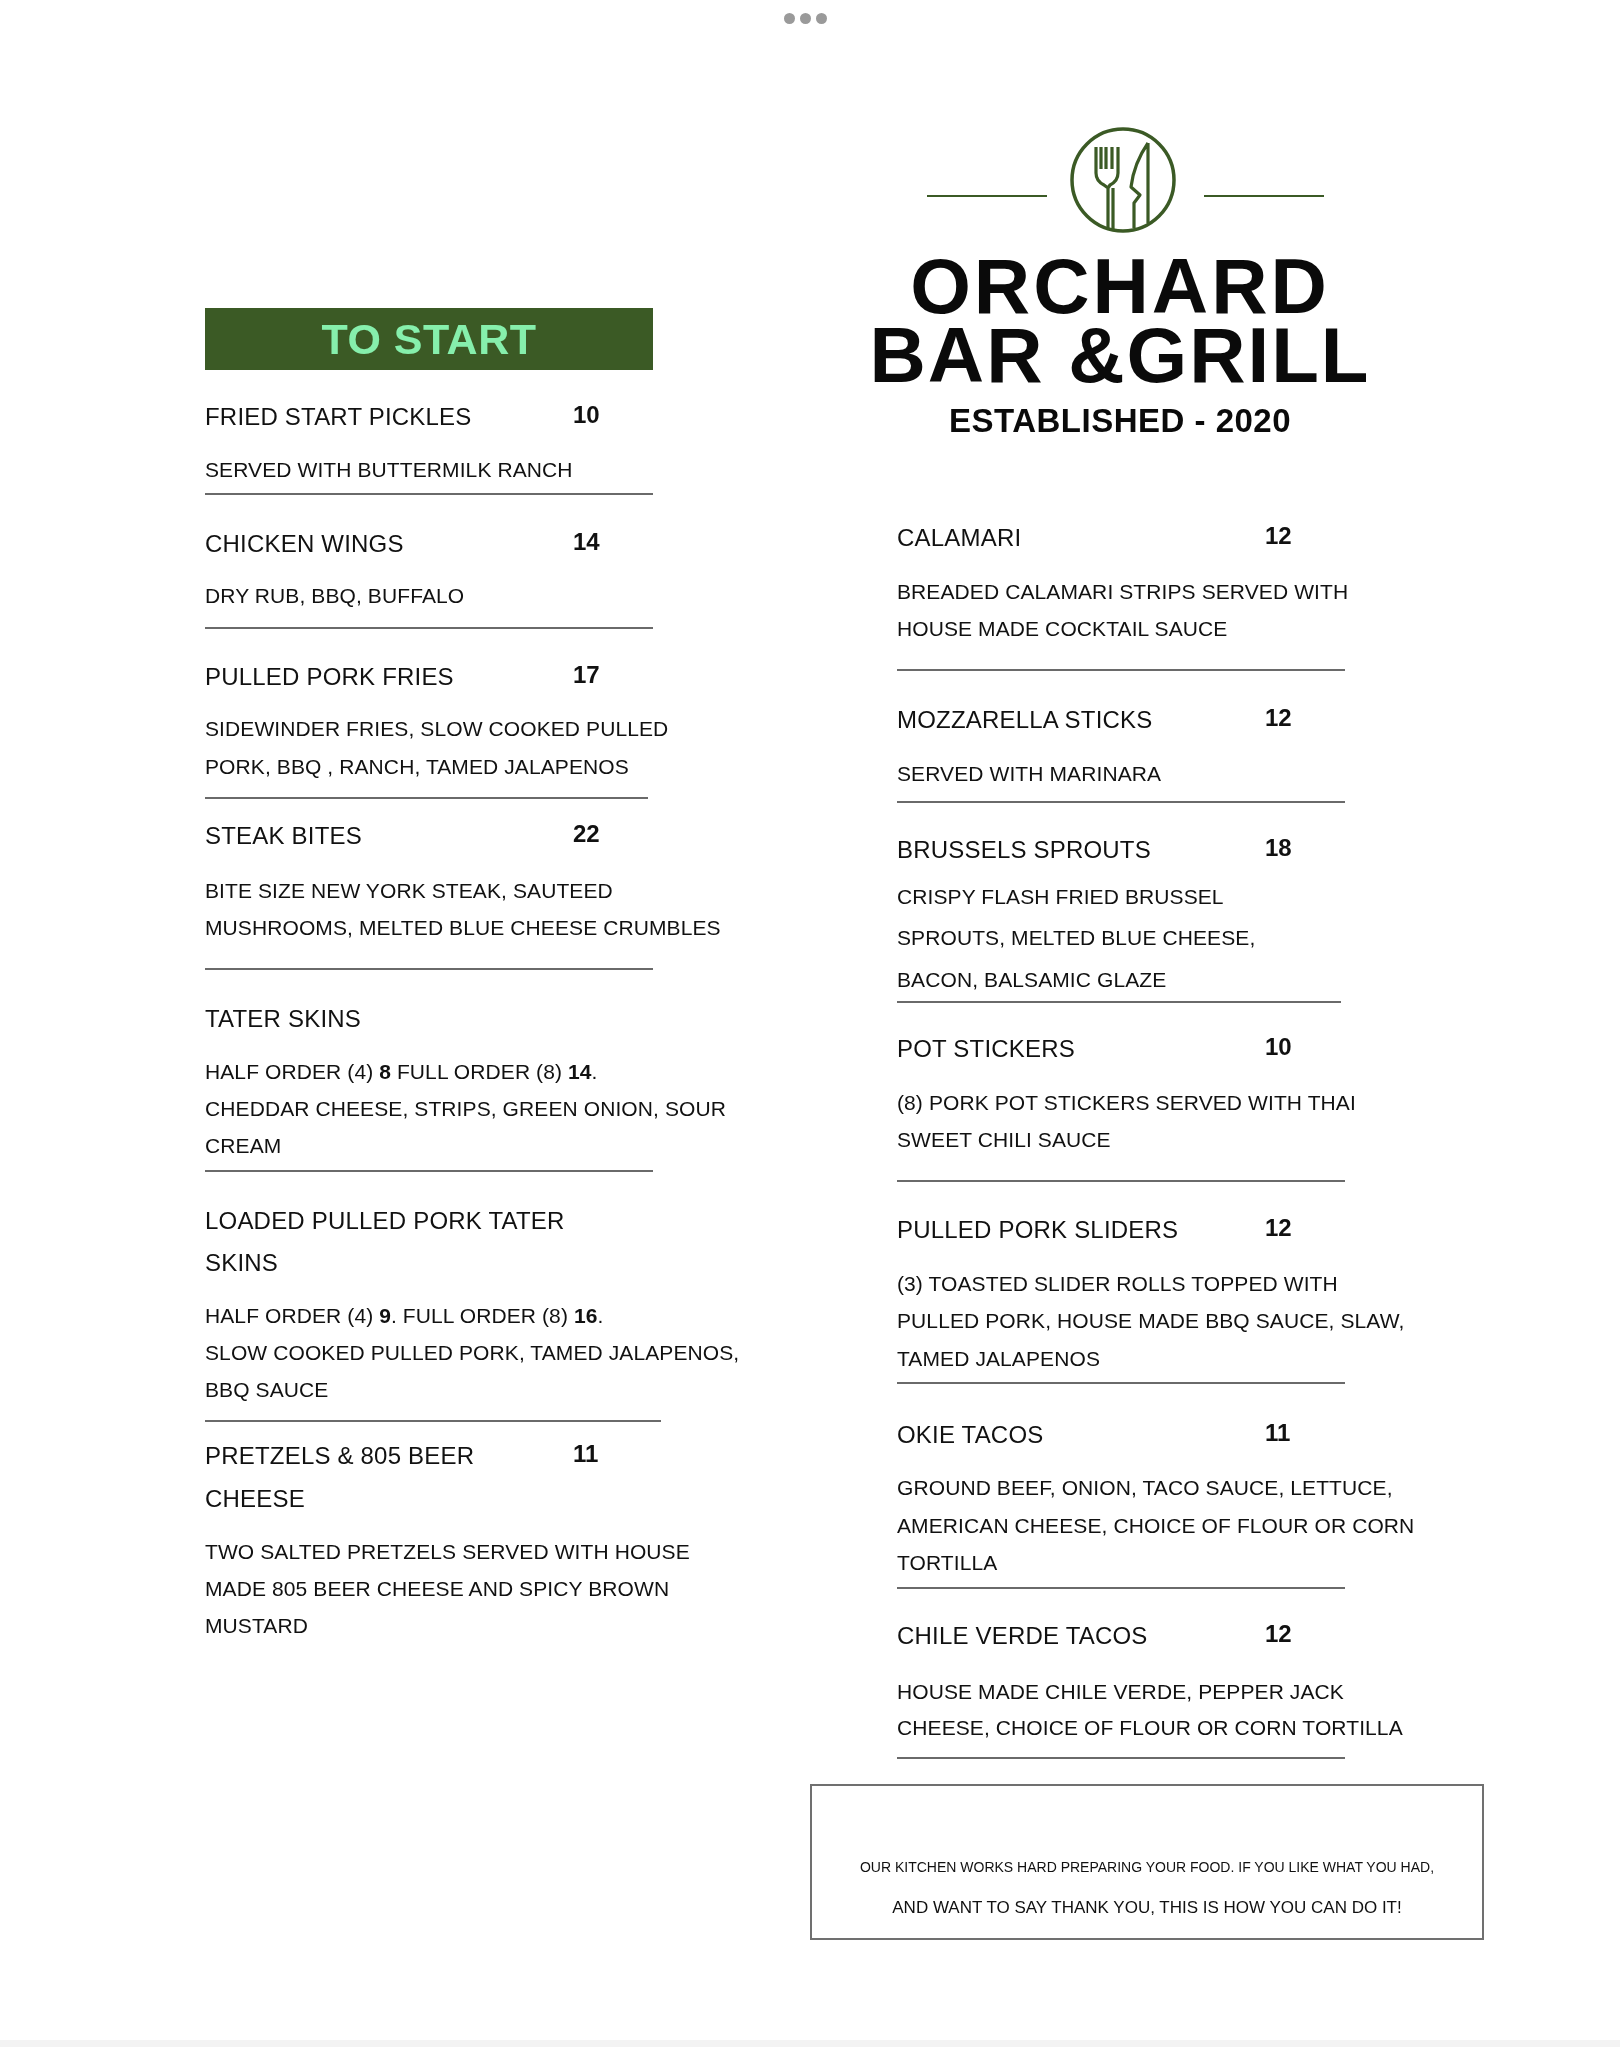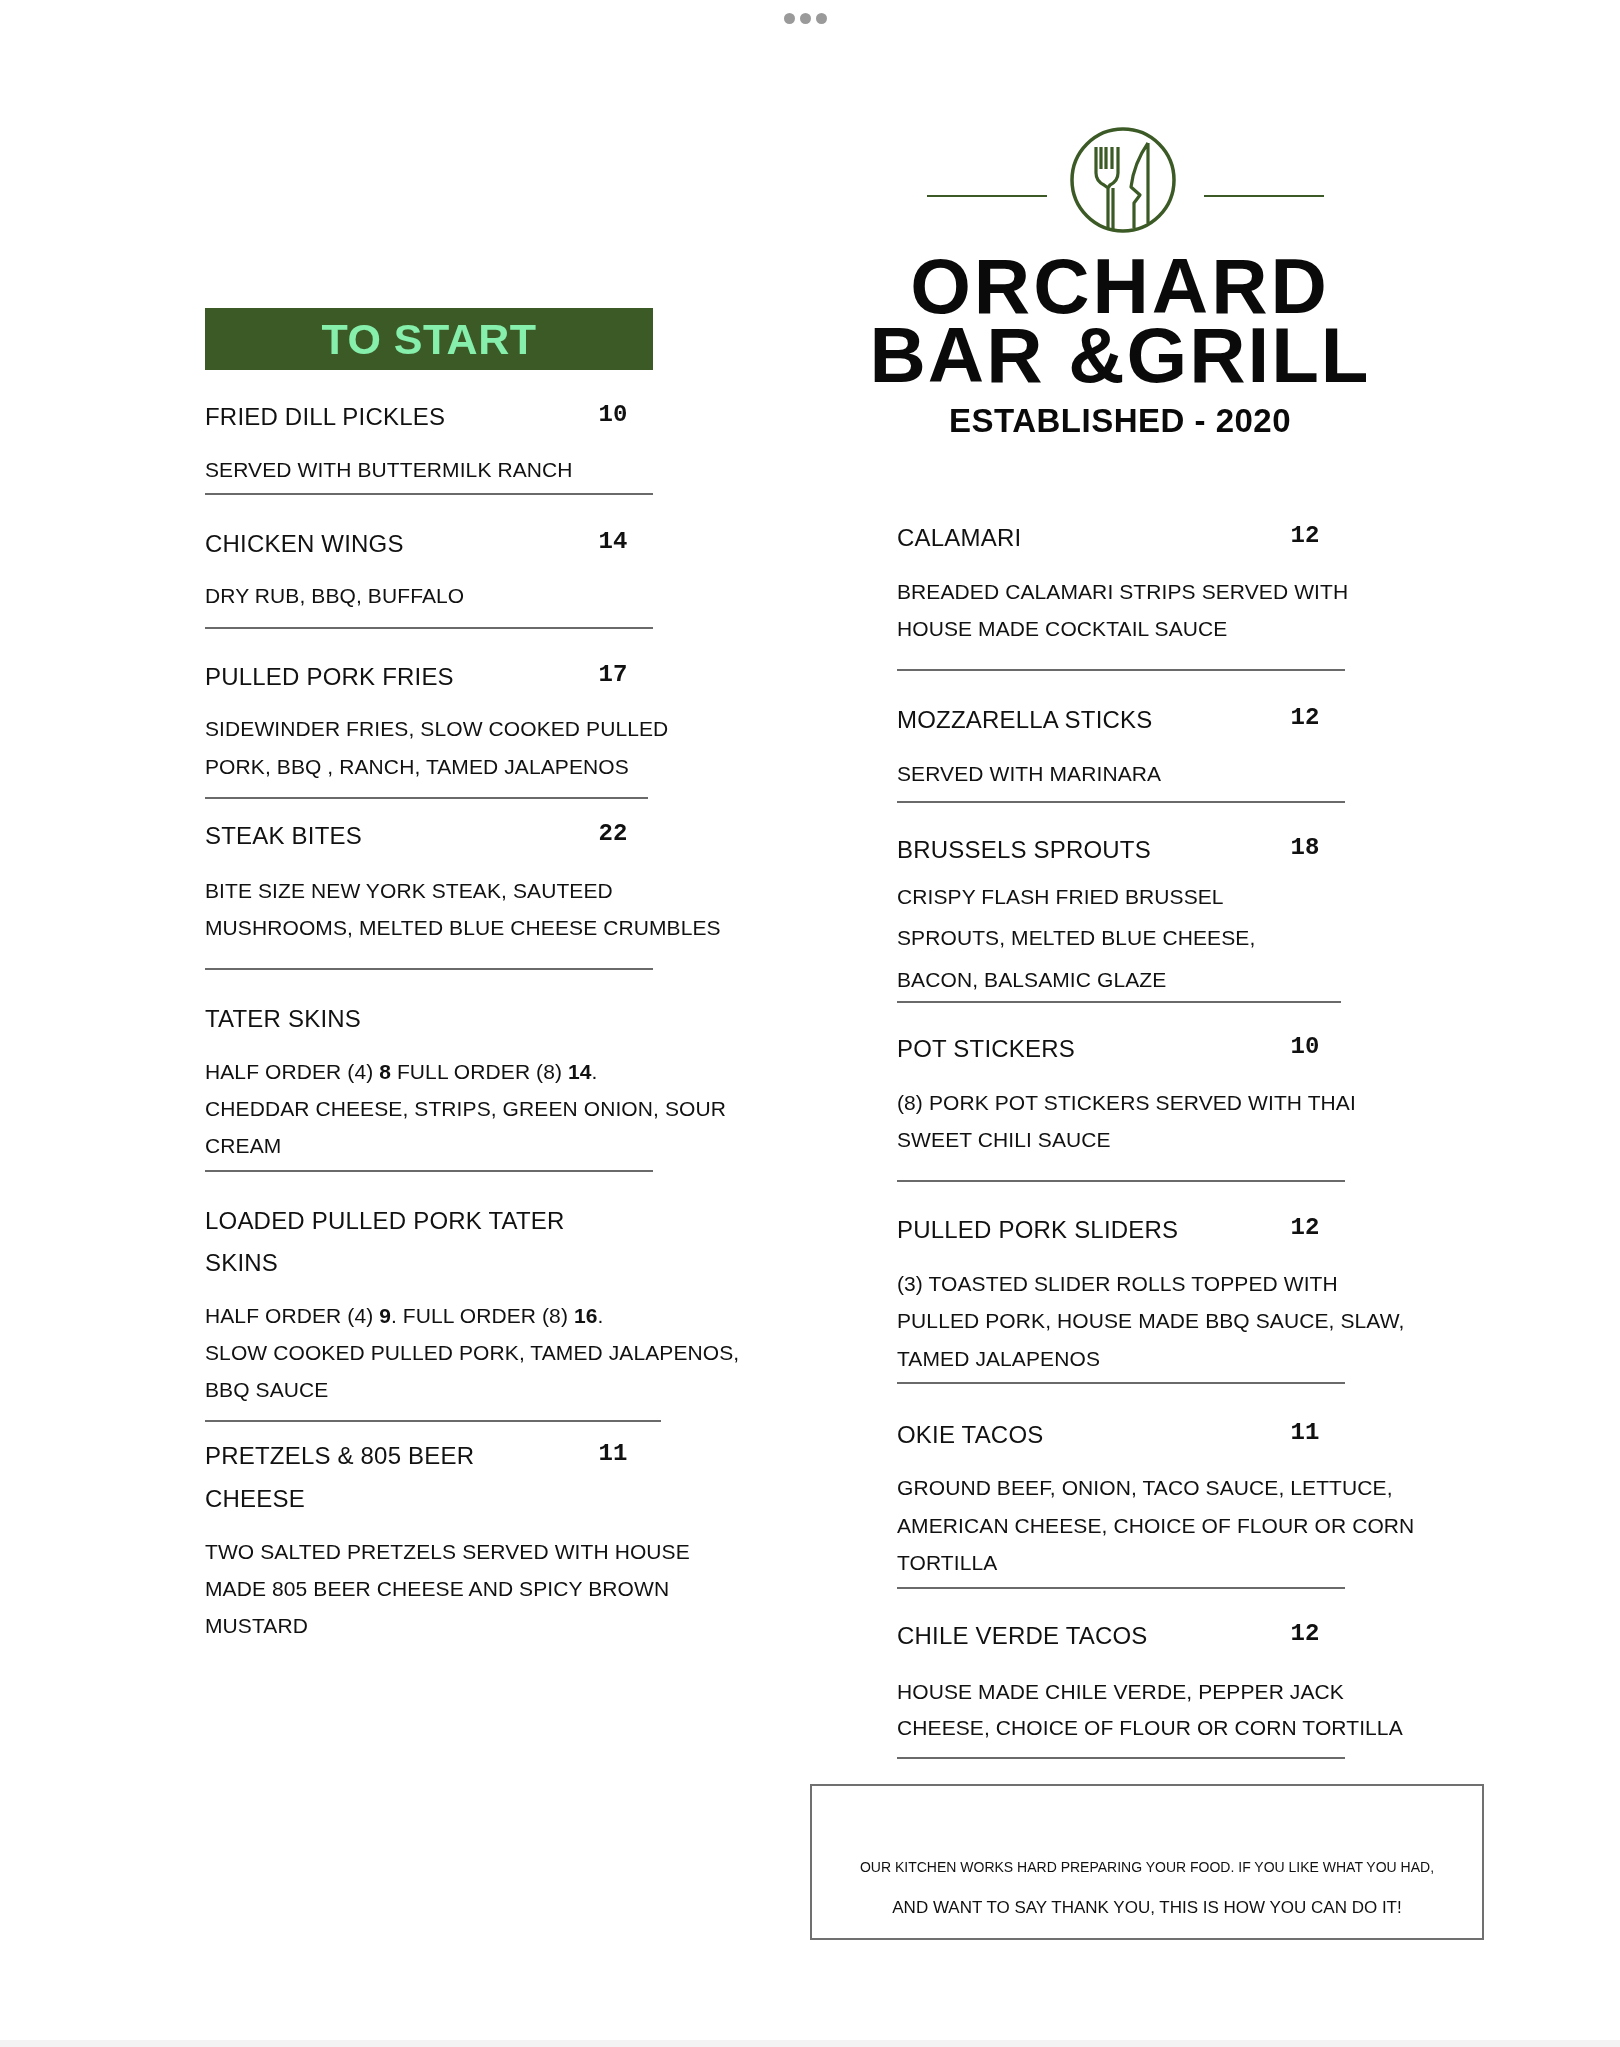--- a/index.html
+++ b/index.html
@@ -8,21 +8,21 @@
     background: #ffffff;
     font-family: "Liberation Sans", "DejaVu Sans", sans-serif;
     color: #111111;
   }
   .bottom-bar { position: absolute; left: 0; top: 2040px; width: 1620px; height: 7px; background: #f3f3f3; }
   .dots { position: absolute; left: 784px; top: 13px; display: flex; gap: 5px; }
   .dots span { width: 11px; height: 11px; border-radius: 50%; background: #9a9a9a; display: block; }
 
   .abs { position: absolute; }
   .title { font-size: 24px; line-height: 1; white-space: nowrap; letter-spacing: 0.2px; }
-  .price { font-size: 24px; font-weight: bold; line-height: 1; text-align: center; width: 80px; font-family: Liberation Mono, monospace; }
+  .price { font-size: 24px; font-weight: bold; line-height: 1; text-align: left; width: 80px; }
   .desc { font-size: 21px; line-height: 1; white-space: nowrap; letter-spacing: 0.1px; }
   .desc b { font-weight: bold; }
   .rule { position: absolute; height: 2px; background: #6a6a6a; }
 
   .banner {
     position: absolute; left: 205px; top: 308px; width: 448px; height: 62px;
     background: #3b5a25; color: #86efac; font-weight: bold; font-size: 43px;
     display: flex; align-items: center; justify-content: center; letter-spacing: 0.5px;
   }
 
@@ -62,21 +62,21 @@
   <path d="M28 22 V48 Q28 56 36 60 L40 63 V105 M50 22 V48 Q50 56 42 60 L40 63 M33 22 V44 M38 22 V44 M44 22 V44 M45 63 V105" fill="none" stroke="#3b5a25" stroke-width="3.2" stroke-linejoin="round"></path>
 
   <path d="M80 18 Q66 38 63 62 L72 70 L66 78 V103 M80 18 V98" fill="none" stroke="#3b5a25" stroke-width="3.2" stroke-linejoin="round"></path>
 </svg>
 <div class="brand l1">ORCHARD</div>
 <div class="brand l2">BAR &amp;GRILL</div>
 <div class="brand est">ESTABLISHED - 2020</div>
 
 <div class="banner">TO START</div>
 
-<div class="abs title" style="left:205px; top:405px">FRIED DILL PICKLES</div>
+<div class="abs title" style="left:205px; top:405px">FRIED START PICKLES</div>
 <div class="abs price" style="left:573px; top:403px">10</div>
 <div class="abs desc" style="left:205px; top:459px">SERVED WITH BUTTERMILK RANCH</div>
 <div class="rule" style="left:205px; top:493px; width:448px"></div>
 
 <div class="abs title" style="left:205px; top:532px">CHICKEN WINGS</div>
 <div class="abs price" style="left:573px; top:530px">14</div>
 <div class="abs desc" style="left:205px; top:585px">DRY RUB, BBQ, BUFFALO</div>
 <div class="rule" style="left:205px; top:627px; width:448px"></div>
 
 <div class="abs title" style="left:205px; top:665px">PULLED PORK FRIES</div>

